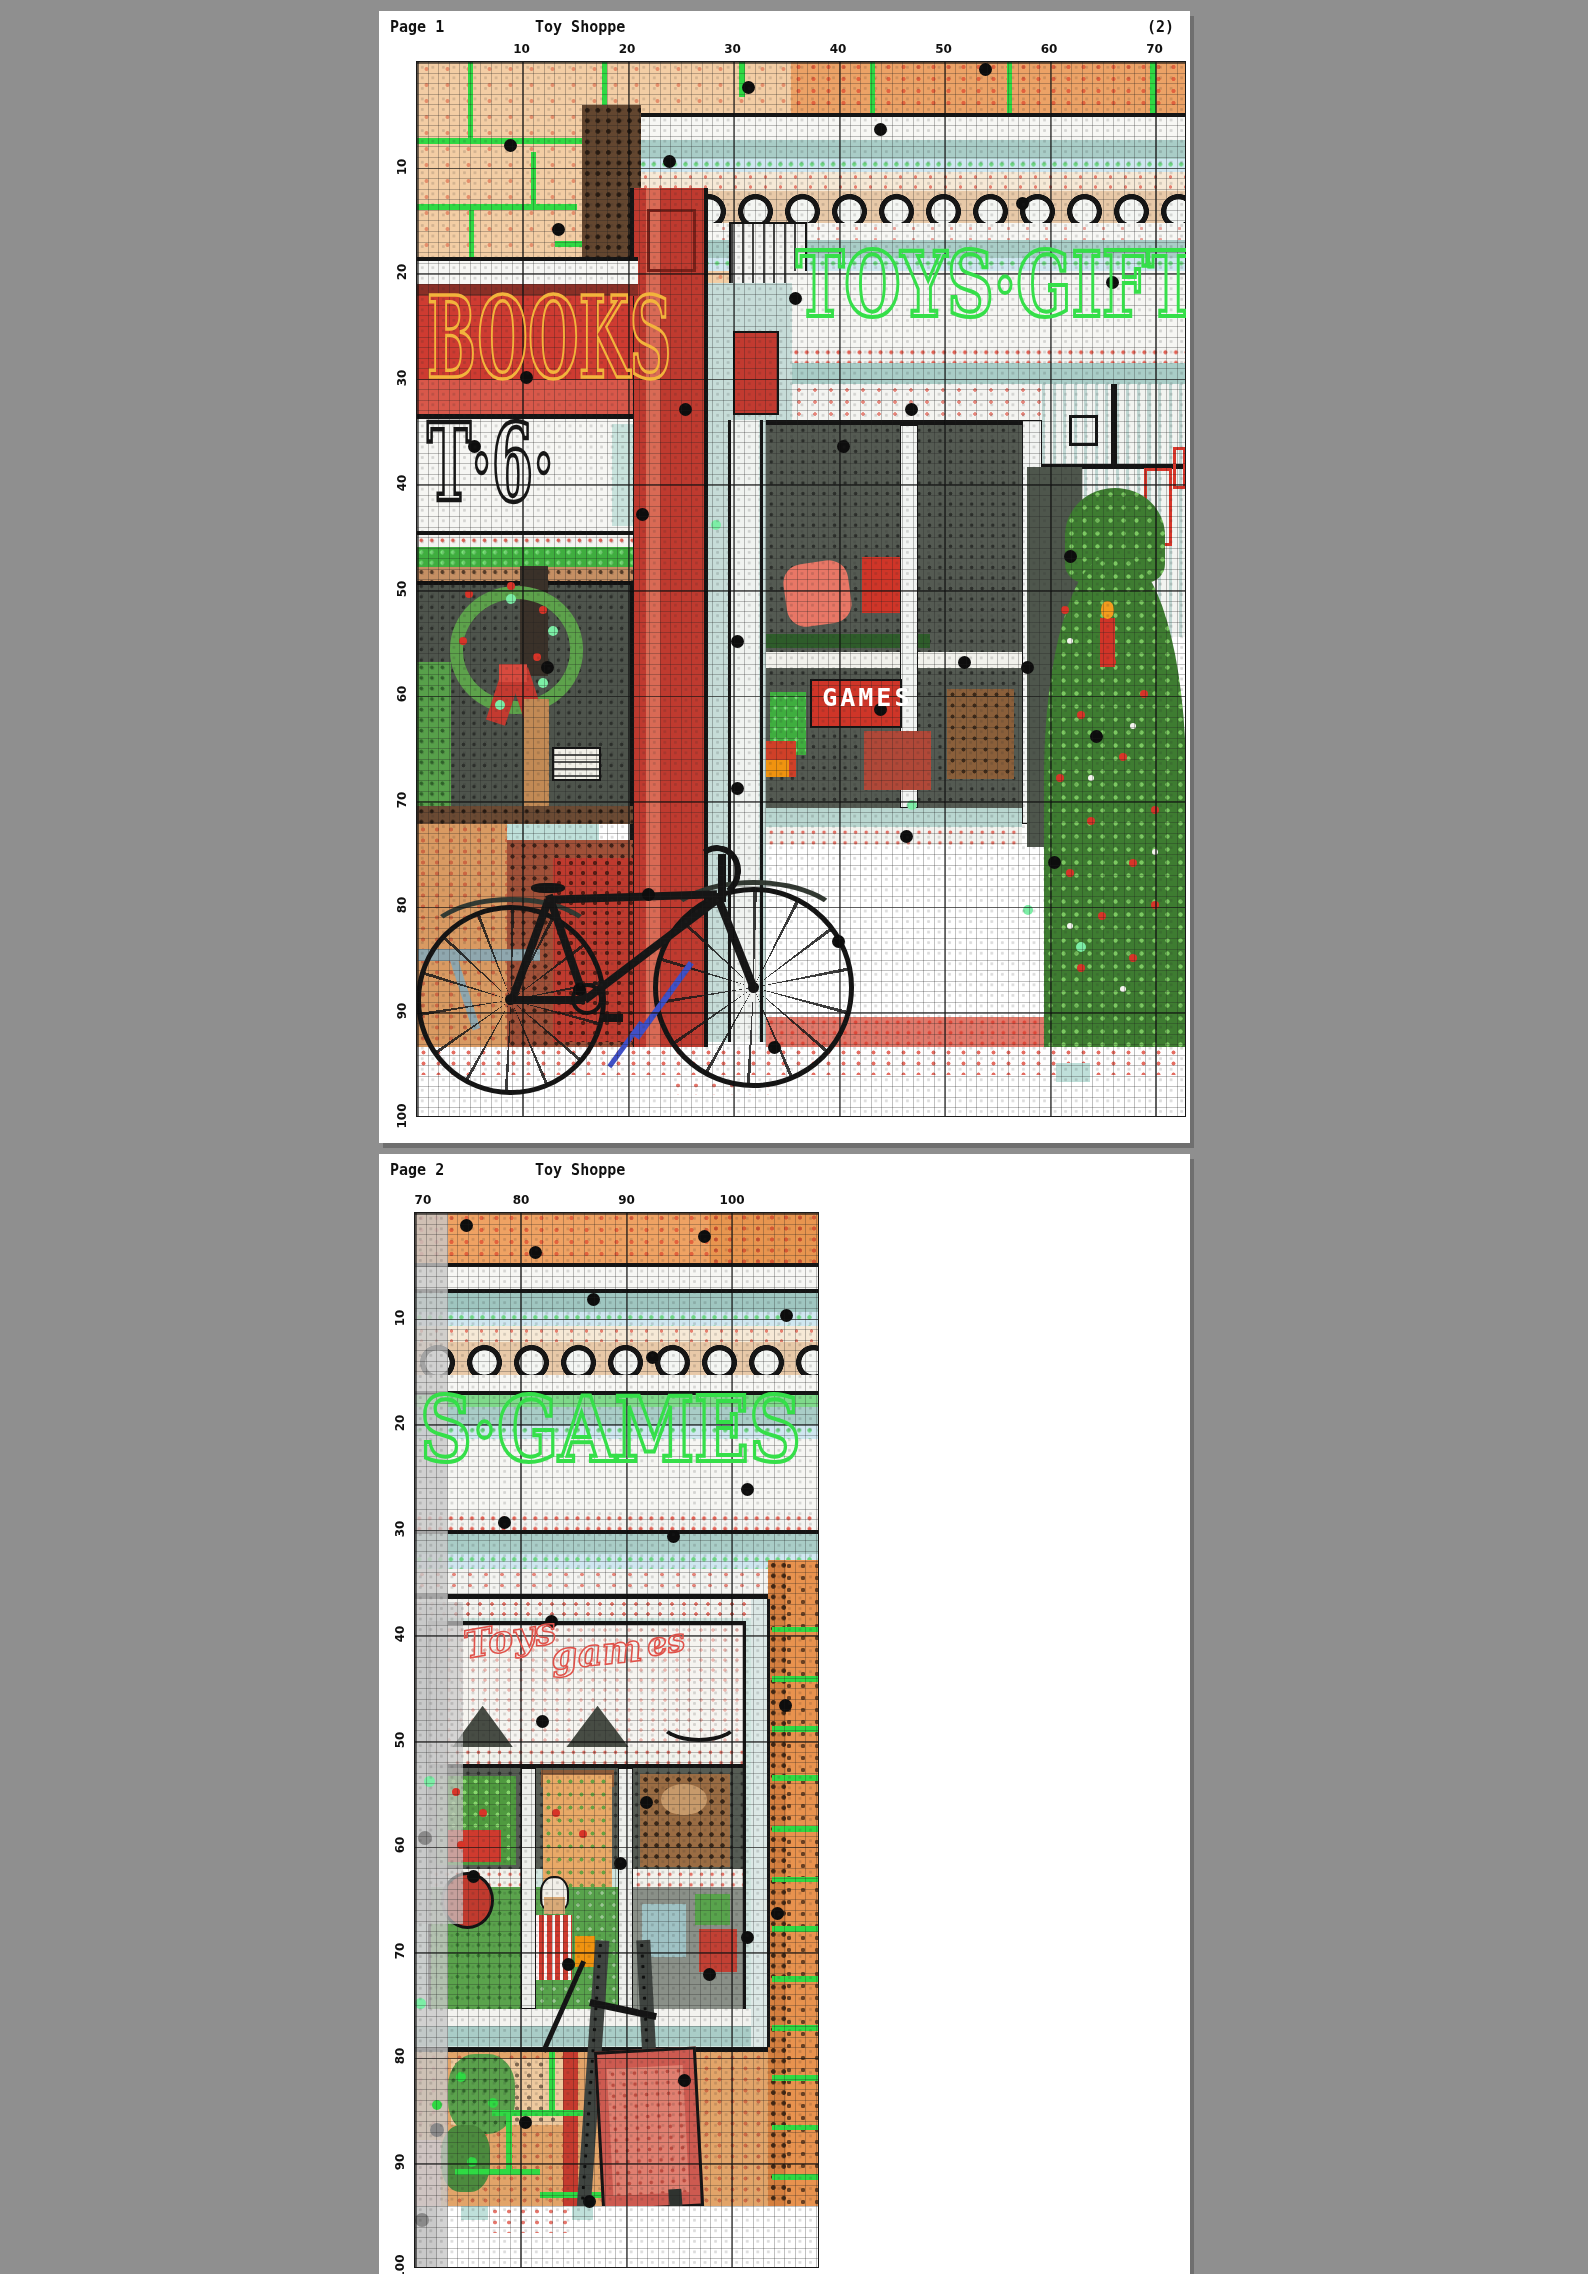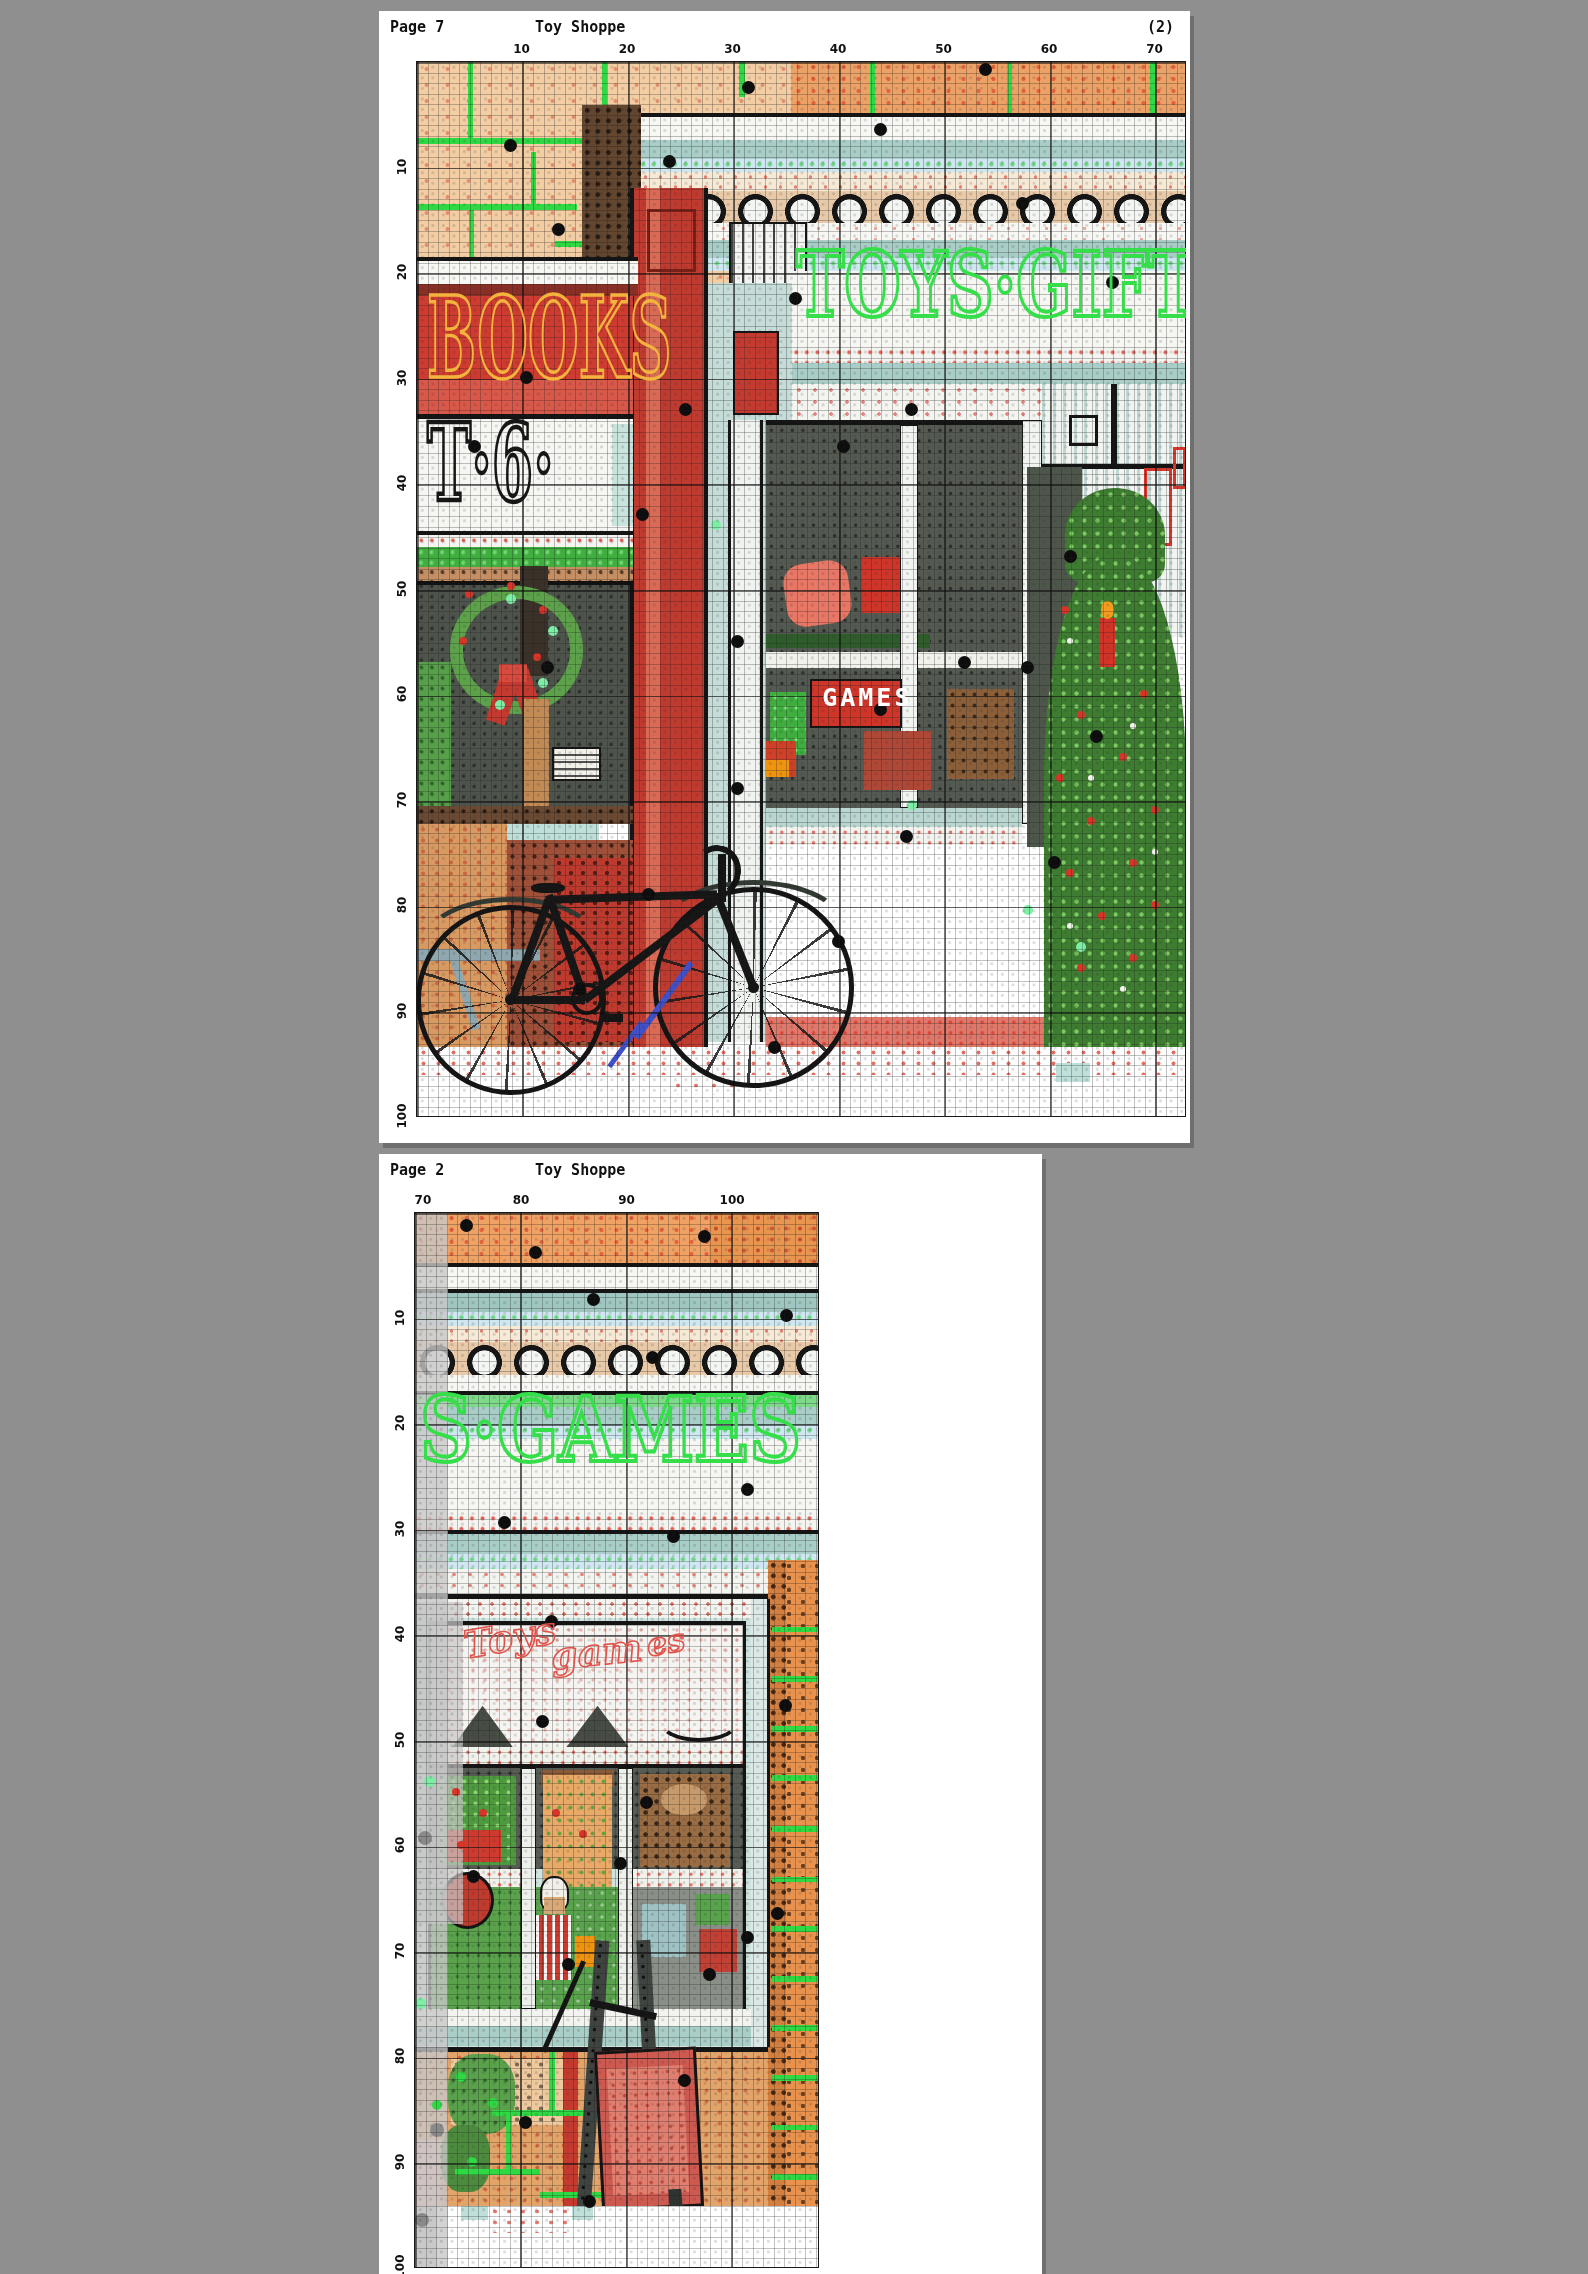--- a/index.html
+++ b/index.html
@@ -1,21 +1,21 @@
 <!DOCTYPE html>
 <html><head>
 <meta charset="utf-8">
 <title>Toy Shoppe Pattern</title>
 <style>
   html,body{margin:0;padding:0;}
   .viewport{position:relative;width:1588px;height:2274px;background:#8f8f8f;overflow:hidden;
     font-family:"DejaVu Sans","Liberation Sans",sans-serif;}
   .page{position:absolute;background:#ffffff;box-shadow:4px 5px 0 rgba(80,80,80,.5);}
   .page1{left:379px;top:11px;width:811px;height:1132px;}
-  .page2{left:379px;top:1154px;width:663px;height:1120px;}
+  .page2{left:379px;top:1154px;width:811px;height:1120px;}
   .hdr{position:absolute;top:7px;left:0;right:0;height:18px;
     font:bold 15px "DejaVu Sans Mono","Liberation Mono",monospace;color:#111;}
   .hl{position:absolute;left:11px;}
   .hc{position:absolute;left:156px;}
   .hr{position:absolute;right:16px;}
   .grid{position:absolute;overflow:hidden;background:#fff;}
   .page1 .grid{left:37px;top:50px;width:770px;height:1056px;}
   .page2 .grid{left:35px;top:58px;width:405px;height:1056px;}
   .rg{position:absolute;}
   .kn{position:absolute;border-radius:50%;}
@@ -31,21 +31,21 @@
       repeating-linear-gradient(to right, rgba(10,10,10,.55) 0 1.6px, rgba(0,0,0,0) 1.6px 105.5px),
       repeating-linear-gradient(to bottom, rgba(10,10,10,.55) 0 1.6px, rgba(0,0,0,0) 1.6px 105.6px);
     background-size:10.55px 10.56px, auto, auto, auto, auto;}
 </style>
 </head>
 <body>
 
 <div class="viewport">
   <div class="page page1">
     <div class="hdr">
-      <span class="hl">Page 7</span>
+      <span class="hl">Page 1</span>
       <span class="hc">Toy Shoppe</span>
       <span class="hr">(2)</span>
     </div>
     <div class="grid">
         <div class="rg" style="left: 0px; top: 0px; width: 374.525px; height: 221.55px; background-color: rgb(243, 205, 164); background-image: radial-gradient(circle, rgba(215, 80, 50, 0.5) 1.6px, rgba(0, 0, 0, 0) 2.3px); background-size: 21px 16px;"></div>
         <div class="rg" style="left: 374.525px; top: 0px; width: 395.625px; height: 54.86px; background-color: rgb(236, 162, 102); background-image: radial-gradient(circle, rgba(220, 55, 35, 0.6) 1.7px, rgba(0, 0, 0, 0) 2.4px); background-size: 15px 12px;"></div>
         <div class="rg" style="left: 51.695px; top: 0px; width: 5.8025px; height: 80.18px; background-color: rgb(47, 217, 67);"></div>
         <div class="rg" style="left: 185.68px; top: 0px; width: 5.8025px; height: 65.41px; background-color: rgb(47, 217, 67);"></div>
         <div class="rg" style="left: 322.83px; top: 0px; width: 5.8025px; height: 35.87px; background-color: rgb(47, 217, 67);"></div>
         <div class="rg" style="left: 453.65px; top: 0px; width: 5.275px; height: 54.86px; background-color: rgb(47, 217, 67);"></div>

